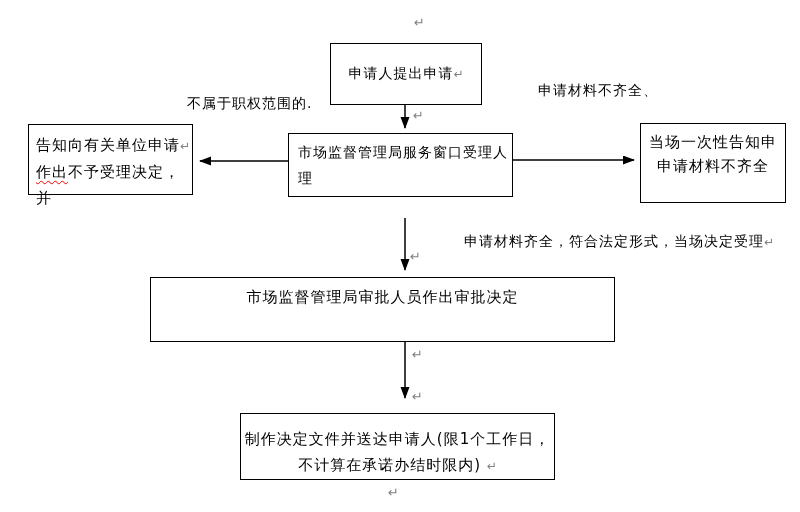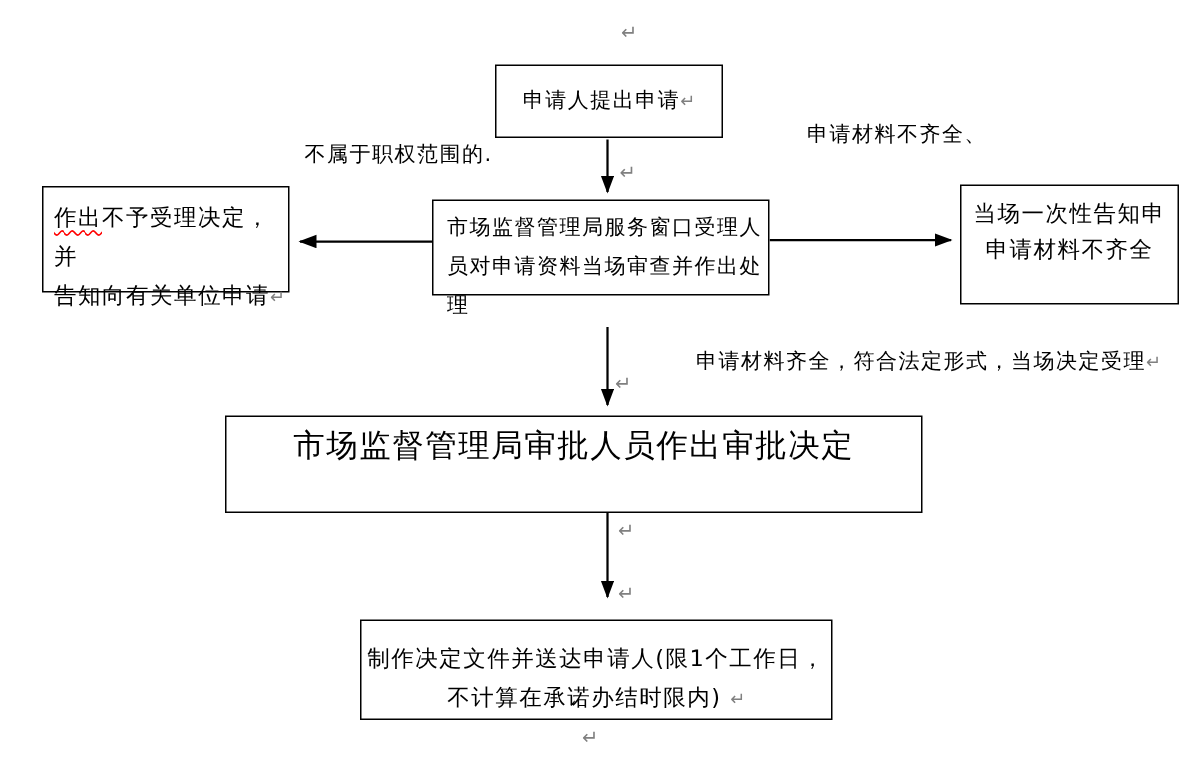--- a/index.html
+++ b/index.html
@@ -21,52 +21,52 @@
   .box {
     position: absolute;
     border: 1.5px solid #000000;
     background: #ffffff;
     box-sizing: border-box;
     font-size: 14px;
     letter-spacing: 1px;
     line-height: 25px;
   }
   .node-start {
-    left: 330px; top: 43px; width: 152px; height: 49px;
+    left: 330px; top: 43px; width: 152px; height: 62px;
     display: flex; align-items: center; justify-content: center;
     text-align: center;
   }
   .node-window-review {
     left: 288px; top: 133px; width: 225px; height: 64px;
     padding: 5px 4px 0 9px; line-height: 26px; text-align: left;
   }
   .node-reject {
     left: 28px; top: 124px; width: 165px; height: 71px;
     padding: 7px 0 0 7px; font-size: 15px; line-height: 26px;
   }
   .node-notify {
     left: 640px; top: 123px; width: 146px; height: 80px;
     padding: 6px 2px 0 2px; text-align: center; font-size: 15px; line-height: 24px;
   }
   .node-approval {
     left: 150px; top: 277px; width: 465px; height: 65px;
-    padding-top: 6px; text-align: center; font-size: 21px; line-height: 27px;
+    padding-top: 6px; text-align: center; font-size: 15px; line-height: 27px;
   }
   .node-deliver {
     left: 240px; top: 413px; width: 315px; height: 67px;
     padding-top: 12px; text-align: center; font-size: 15px; line-height: 26px;
   }
   .flabel {
     position: absolute;
     font-size: 14px;
     letter-spacing: 1px;
     line-height: 18px;
     white-space: nowrap;
   }
-  .label-out-of-scope { left: 203px; top: 94px; }
+  .label-out-of-scope { left: 187px; top: 94px; }
   .label-incomplete   { left: 538px; top: 81px; }
   .label-complete     { left: 432px; top: 232px; margin-left: 32px; }
   .pilcrow {
     color: #808080;
     font-size: 12px;
     letter-spacing: 0;
   }
   .float-pilcrow {
     position: absolute;
     color: #808080;
@@ -112,30 +112,29 @@
   <span class="float-pilcrow p-bottom">↵</span>
 
   <div class="box node-start">
     <div>
       <span>申请人提出申请</span><span class="pilcrow">↵</span>
     </div>
   </div>
 
   <div class="box node-window-review">
     <div>市场监督管理局服务窗口受理人</div>
-    <div>员对申请资料当场审查并作出处</div>
     <div>理</div>
   </div>
 
   <div class="box node-reject">
     <div>
-      <span class="wavy">作出</span><span>不予受理决定，并</span>
+      <span>告知向有关单位申请</span><span class="pilcrow">↵</span>
     </div>
     <div>
-      <span>告知向有关单位申请</span><span class="pilcrow">↵</span>
+      <span class="wavy">作出</span><span>不予受理决定，并</span>
     </div>
   </div>
 
   <div class="box node-notify">
     <div>当场一次性告知申</div>
     <div>申请材料不齐全</div>
   </div>
 
   <div class="box node-approval">
     <div>市场监督管理局审批人员作出审批决定</div>

